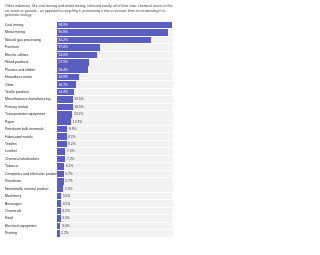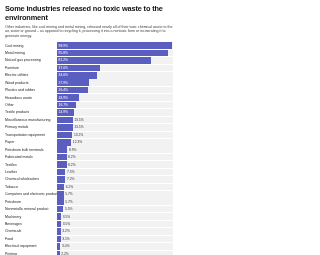--- a/index.html
+++ b/index.html
@@ -95,21 +95,20 @@
     padding-left: 1.6px;
     white-space: nowrap;
     line-height: 4px;
   }
 </style>
 </head>
 <body>
 
 <div class="page">
 
-  <h1 class="title">Some industries released no toxic waste to the environment</h1>
   <p class="subtitle">Other industries, like coal mining and metal mining, released nearly all of their toxic chemical waste to the air, water or ground – as opposed to recycling it, processing it into a nontoxic form or incinerating it to generate energy.</p>
 
   <div class="chart" id="chart-rows">
       <div class="row">
         <div class="cat">Coal mining</div>
         <div class="track">
           <div class="bar" style="width: 98.9%; background: rgb(90, 94, 192);">
             <span class="val-in">98.9%</span>
           </div>
         </div>

